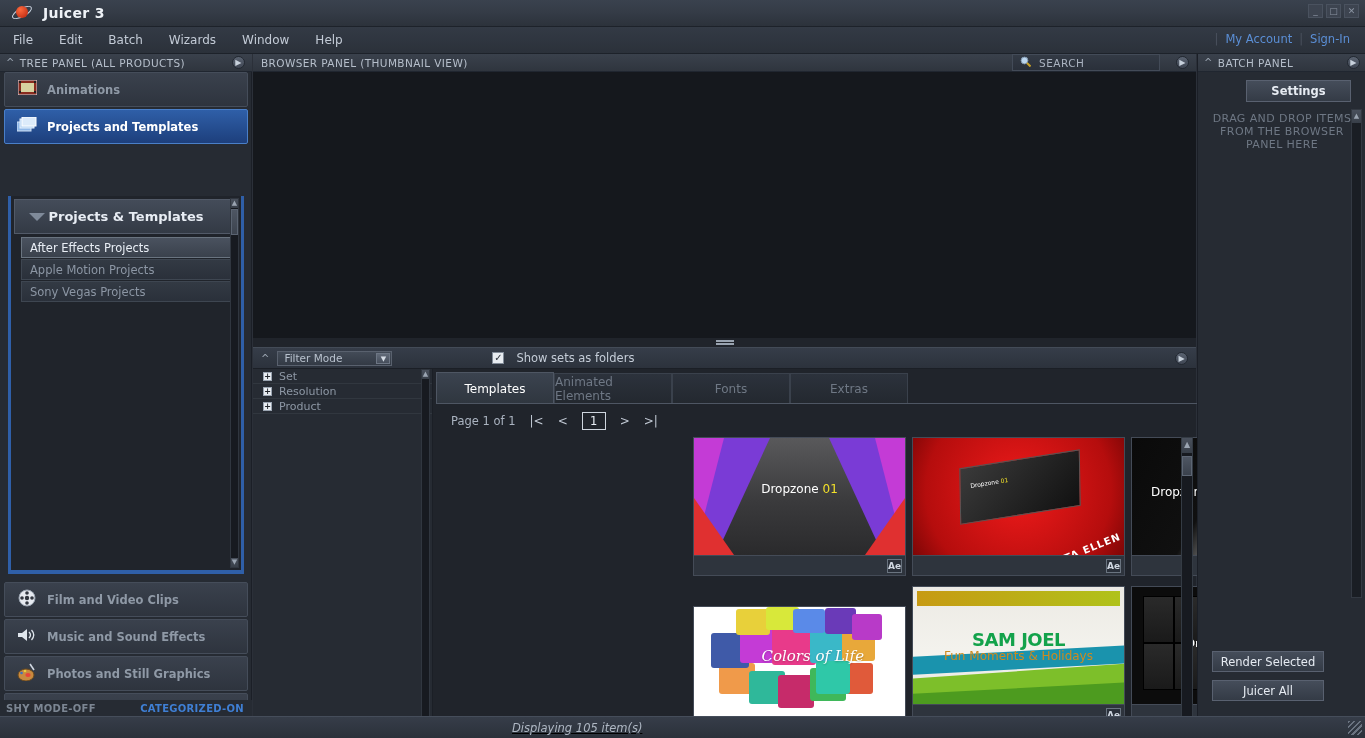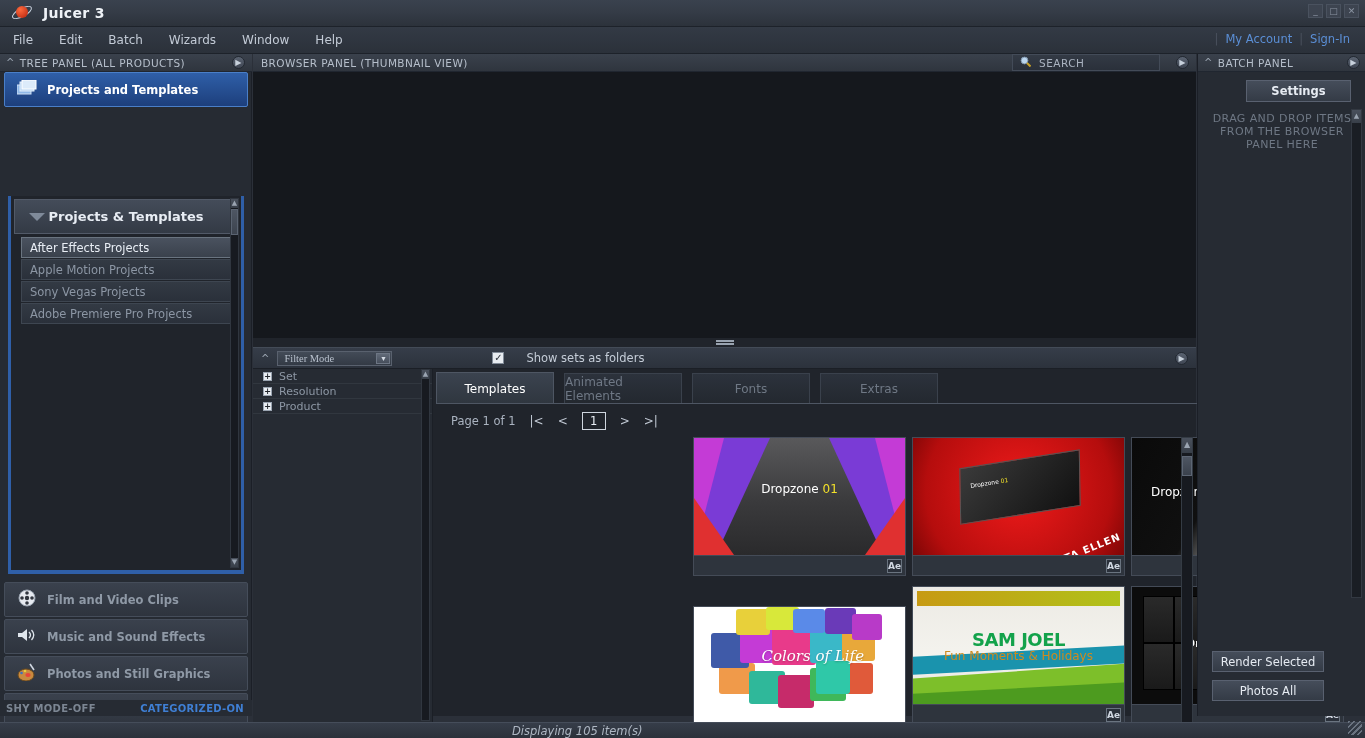--- a/index.html
+++ b/index.html
@@ -111,43 +111,43 @@
     background:#20242b; display:flex; align-items:center; justify-content:center; }
   .splitter .grip{ width:18px;height:5px;
     background:repeating-linear-gradient(to bottom,#99a3b0 0 2px,#20242b 2px 3px); }
 
   .filterbar{ position:absolute; left:0; top:293px; width:943px; height:22px;
     background:linear-gradient(to bottom,#363d49,#2c323c); border-top:1px solid #434b57;
     border-bottom:1px solid #1b1f26; display:flex; align-items:center; }
   .filterbar .chev{ color:#9aa4b1; font-size:10px; margin:0 8px 0 8px;}
   .combo{ width:115px; height:15px; background:linear-gradient(to bottom,#3e4personally,#30custom);
     background:linear-gradient(to bottom,#434b57,#333a45);
-    border:1px solid #59616e; display:flex; align-items:center; position:relative;font-family:Liberation Serif, serif; }
+    border:1px solid #59616e; display:flex; align-items:center; position:relative; }
   .combo span{ color:#b8c1cd; font-size:10.5px; margin-left:6px; }
   .combo .dd{ position:absolute; right:1px; top:1px; width:14px;height:11px;
     background:linear-gradient(to bottom,#5d6personally,#46custom);
     background:linear-gradient(to bottom,#616a78,#464e5b);
     border:1px solid #6d seventy; border:1px solid #6d7684; color:#d4dbe4;
     font-size:7px; text-align:center; line-height:10px; }
   .chkwrap{ margin-left:100px; display:flex; align-items:center; }
   .chk{ width:12px;height:12px; background:#e8ecf1; border:1px solid #828c99;
     color:#2b3039; font-size:10px; line-height:10px; text-align:center; font-weight:bold;}
-  .chkwrap .t{ color:#c5cdd8; font-size:11.5px; margin-left:22px; }
+  .chkwrap .t{ color:#c5cdd8; font-size:11.5px; margin-left:12px; }
 
   .ftree{ position:absolute; left:0; top:315px; width:180px; height:380px;
     background:#262b33; border-right:1px solid #1b1f26; }
   .frow{ height:15px; border-bottom:1px solid #31373f; display:flex; align-items:center;
     color:#8d97a4; font-size:11px; }
   .frow .plus{ width:9px;height:9px; border:1px solid #9aa4b1; background:#e8ecf1;
     color:#20242b; font-size:8px; line-height:7px; text-align:center;
     margin:0 7px 0 10px; font-weight:bold; }
 
   .tabs{ position:absolute; left:183px; top:318px; width:727px; height:32px;
     display:flex; align-items:flex-end; }
-  .tab{ width:118px; height:31px; margin-right:10px;
+  .tab{ width:118px; height:31px; margin-right:0;
     background:linear-gradient(to bottom,#2c323c,#23282f);
     border:1px solid #3a414c; border-bottom:none;
     display:flex; align-items:center; justify-content:center;
     color:#6f7885; font-size:12px; }
   .tab.active{ background:linear-gradient(to bottom,#3b434f,#2f3views);
     background:linear-gradient(to bottom,#3b434f,#2f363f);
     color:#ffffff; border-color:#4e5663; height:32px; }
   .tabstrip-line{ position:absolute; left:183px; top:349px; width:980px; height:1px;
     background:#4e5663; }
 
@@ -206,23 +206,23 @@
     background:linear-gradient(to bottom,#49505c,#383f49); color:#9aa4b1;
     font-size:7px; text-align:center; line-height:12px; }
   .render-btn{ position:absolute; left:14px; width:112px; height:21px;
     background:linear-gradient(to bottom,#454d5a,#343b46); border:1px solid #596170;
     color:#e6ebf2; font-size:11.5px; font-weight:normal;
     display:flex; align-items:center; justify-content:center; }
   #render-selected{ top:597px; left:14px; width:112px;}
   #render-all{ top:626px; left:14px; width:112px;}
 
   
-  .statusbar{ position:absolute; left:0; bottom:0; width:1365px; height:16px;
+  .statusbar{ position:absolute; left:0; bottom:0; width:1365px; height:22px;
     background:linear-gradient(to bottom,#363d49,#2b313a);
-    border-top:1px solid #454d5a; display:flex; align-items:center; }
+    border-top:1px solid #454d5a; display:flex; align-items:center;text-decoration:underline; }
   .statusbar .txt{ margin-left:512px; color:#aeb7c3; font-size:11.5px;
     font-style:italic; }
   .resize-grip{ position:absolute; right:3px; bottom:3px; width:14px;height:14px;
     background:repeating-linear-gradient(135deg,#6a7380 0 1.5px,transparent 1.5px 4px); }
 
   
   .t1{ background:linear-gradient(to bottom,#59595b,#3a3a3c 55%,#2a2a2c); }
   .t1 .txt{ position:absolute; left:50%; top:44%; transform:translate(-50%,-50%);
      color:#fff; font-size:12px; white-space:nowrap; }
   .t1 .txt b{ color:#f2e02a; font-weight:normal; }
@@ -304,20 +304,33 @@
 </div>
 
 <div id="tree-panel">
   <div class="panel-hd">
     <span class="chev">^</span>
     <span>TREE PANEL (ALL PRODUCTS)</span>
     <div class="rndbtn" style="position:absolute;right:6px;">▶</div>
   </div>
 
   <div class="cat-list">
+    <div class="cat">
+      <div class="ico">
+        <svg width="19" height="15">
+            <rect x="0" y="0" width="19" height="15" fill="#8a2b1e" stroke="#cfd6e0"></rect>
+            <rect x="3" y="3" width="13" height="9" fill="#d8d2a0"></rect>
+            <rect x="1" y="1" width="2" height="2" fill="#222"></rect>
+            <rect x="1" y="11" width="2" height="2" fill="#222"></rect>
+            <rect x="16" y="1" width="2" height="2" fill="#222"></rect>
+            <rect x="16" y="11" width="2" height="2" fill="#222"></rect>
+          </svg>
+      </div>
+      <div class="lbl">Animations</div>
+    </div>
 
     <div class="cat sel">
       <div class="ico">
         <svg width="20" height="16">
             <rect x="0" y="5" width="14" height="9" fill="#8fb8e8" stroke="#cfe0f5"></rect>
             <rect x="3" y="2" width="14" height="9" fill="#b3d2f2" stroke="#e5f0fb"></rect>
             <rect x="5" y="0" width="14" height="9" fill="#dcebfa" stroke="#fff"></rect>
           </svg>
       </div>
       <div class="lbl">Projects and Templates</div>
@@ -325,21 +338,20 @@
   </div>
 
   <div class="subtree">
     <div class="subtree-hd">
       <span class="tri"></span>
       <span>Projects &amp; Templates</span>
     </div>
     <div class="tnode on">After Effects Projects</div>
     <div class="tnode">Apple Motion Projects</div>
     <div class="tnode">Sony Vegas Projects</div>
-    <div class="tnode">Adobe Premiere Pro Projects</div>
     <div class="vscroll">
       <div class="ar" style="top:0;">▲</div>
       <div class="thumb" style="top:10px;"></div>
       <div class="ar" style="bottom:0;">▼</div>
     </div>
   </div>
 
   <div style="position:absolute;left:0;top:528px;width:252px;">
     <div class="cat">
       <div class="ico">
@@ -607,19 +619,19 @@
     <span class="chev">^</span>
     <span>BATCH PANEL</span>
     <div class="rndbtn" style="position:absolute;right:6px;">▶</div>
   </div>
   <div class="settings-btn">Settings</div>
   <div class="drop-hint">DRAG AND DROP ITEMS FROM THE BROWSER PANEL HERE</div>
   <div class="batch-scroll">
     <div class="ba">▲</div>
   </div>
   <div class="render-btn" id="render-selected">Render Selected</div>
-  <div class="render-btn" id="render-all">Photos All</div>
+  <div class="render-btn" id="render-all">Juicer All</div>
 </div>
 
 <div class="statusbar">
   <span class="txt">Displaying 105 item(s)</span>
   <div class="resize-grip"></div>
 </div>
 
 </body></html>

